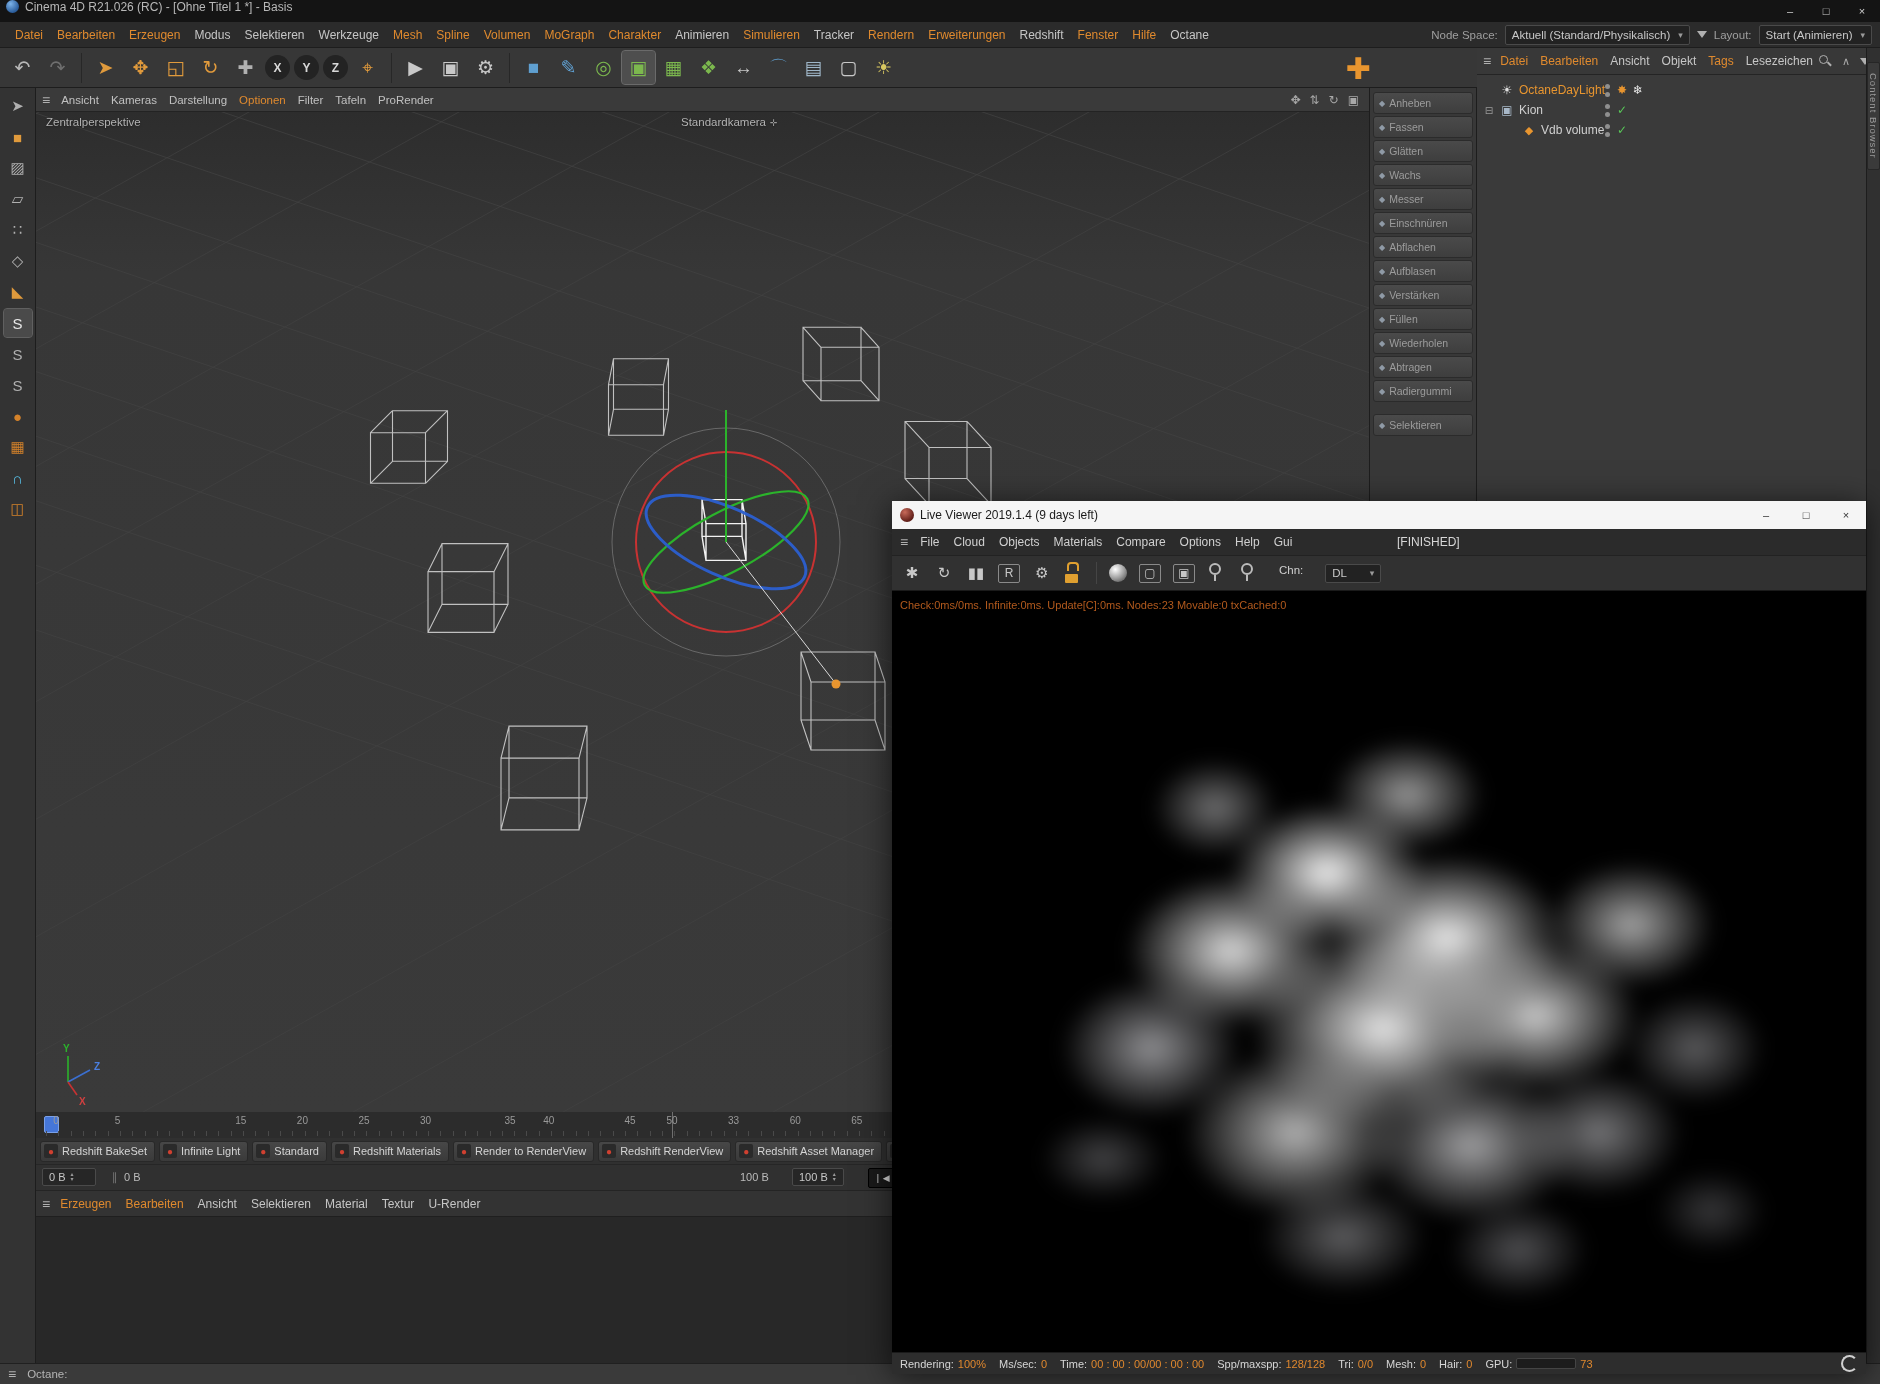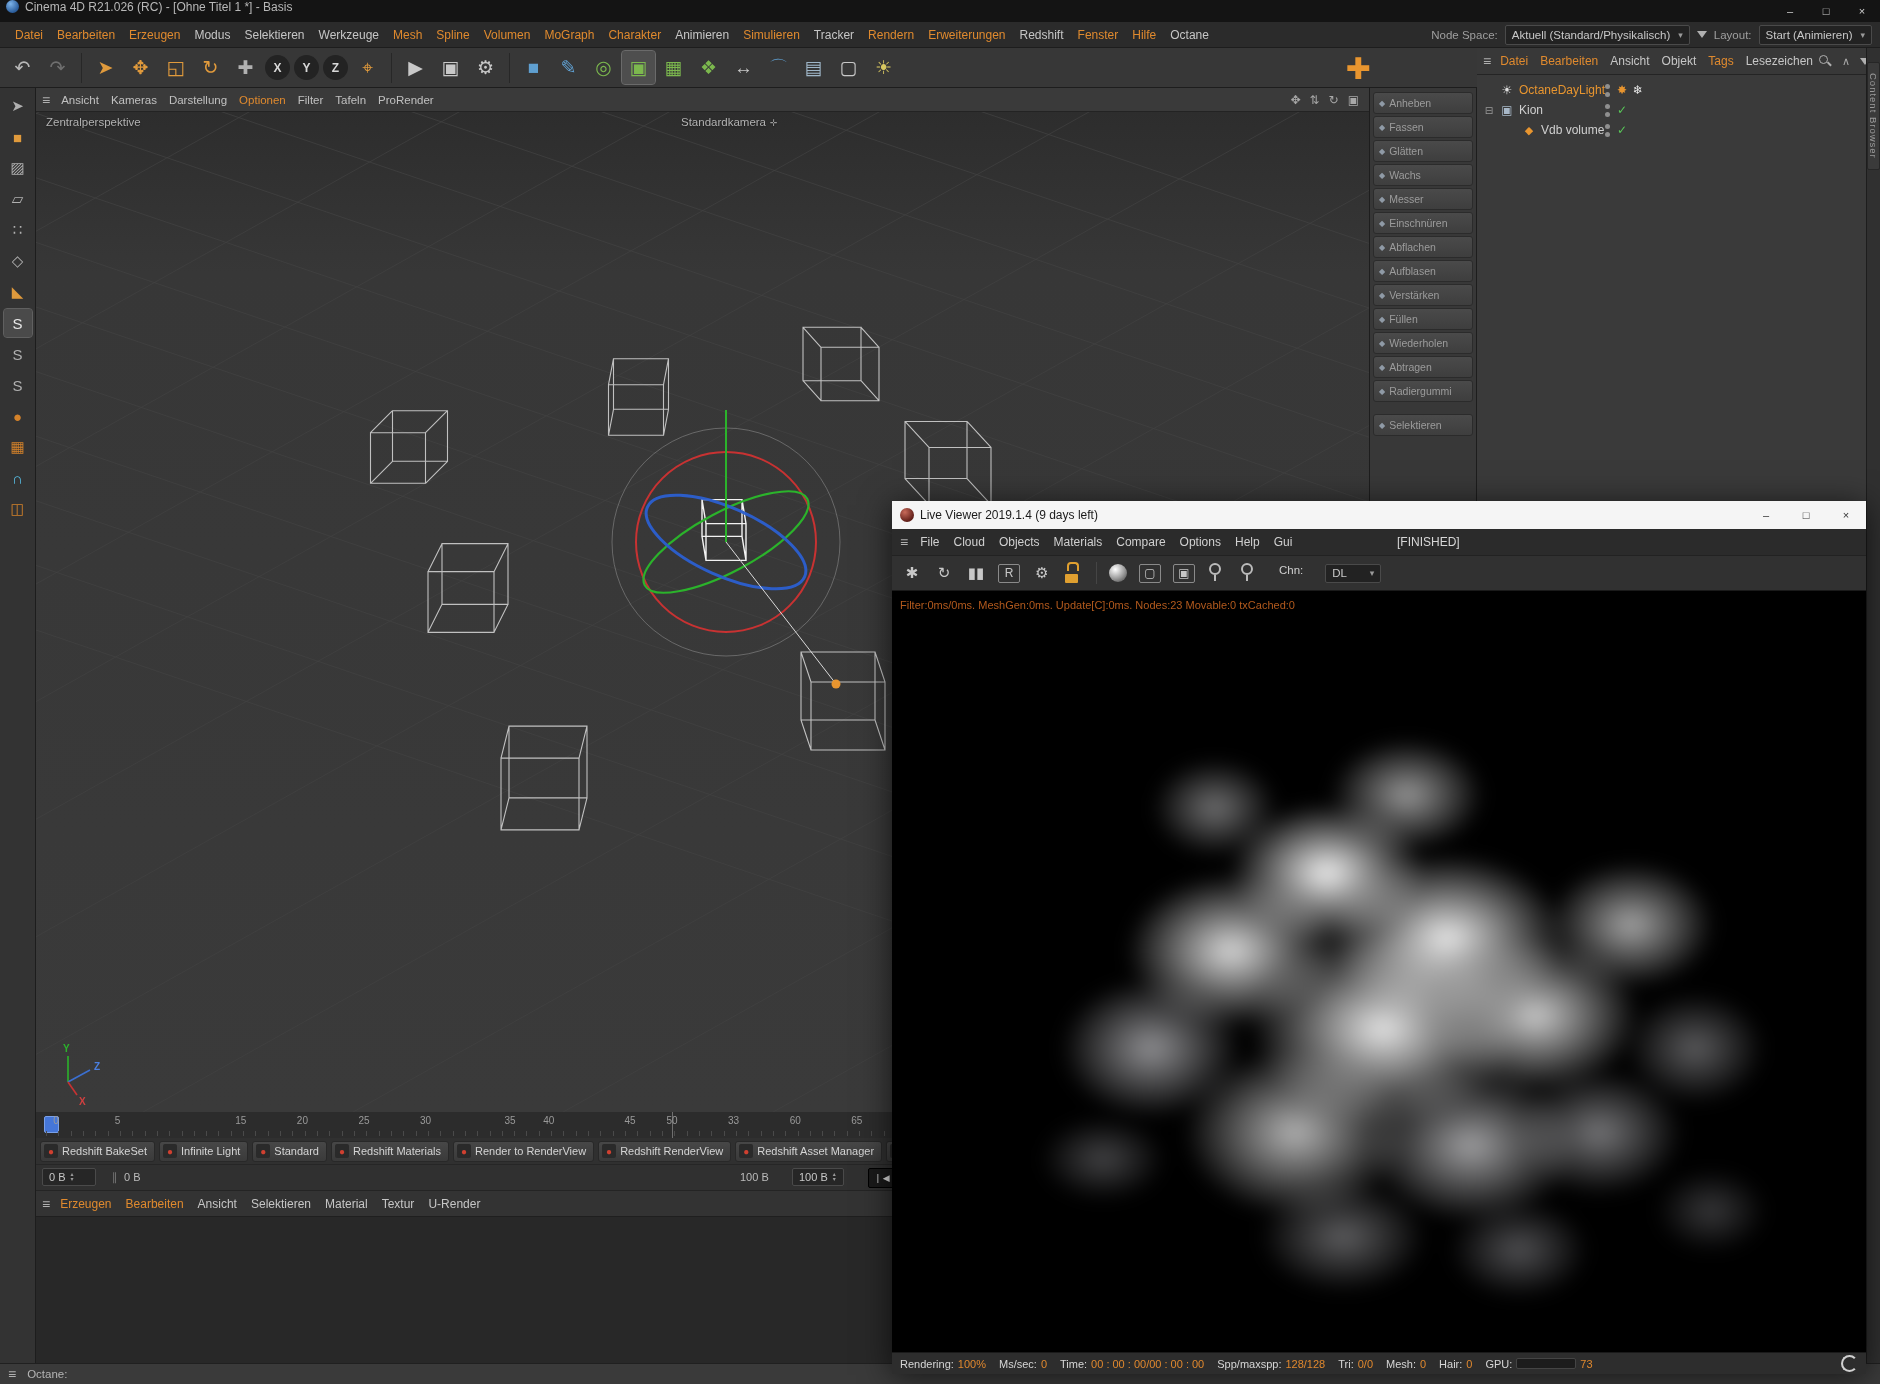--- a/index.html
+++ b/index.html
@@ -613,21 +613,21 @@
       </div>
     <div id="lv-chn">
       <span>Chn:</span>
       <div class="dd">
         <span>DL</span>
         <span class="caret">▾</span>
       </div>
     </div>
   </div>
   <div id="lv-render">
-    <span id="lv-statusline">Filter:0ms/0ms. MeshGen:0ms. Update[C]:0ms. Nodes:23 Movable:0 txCached:0</span>
+    <span id="lv-statusline">Check:0ms/0ms. Infinite:0ms. Update[C]:0ms. Nodes:23 Movable:0 txCached:0</span>
     <div id="cloud"></div>
   </div>
   <div id="lv-footer">
     <div id="lv-stats" style="display:flex;align-items:center;gap:13px">
         <span class="fstat">
           <span class="flabel">Rendering:</span>
           <span class="fval">100%</span>
         </span>
         <span class="fstat">
           <span class="flabel">Ms/sec:</span>

